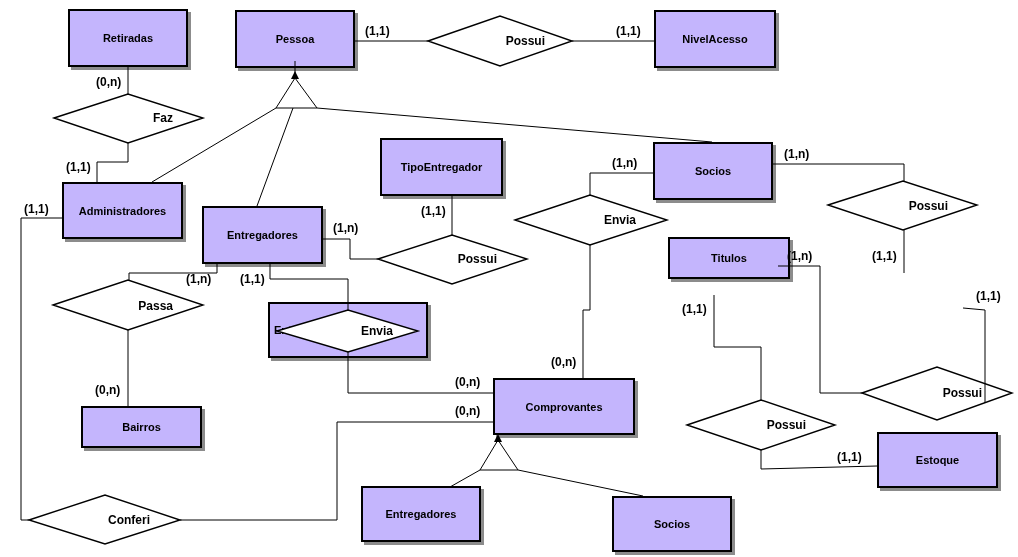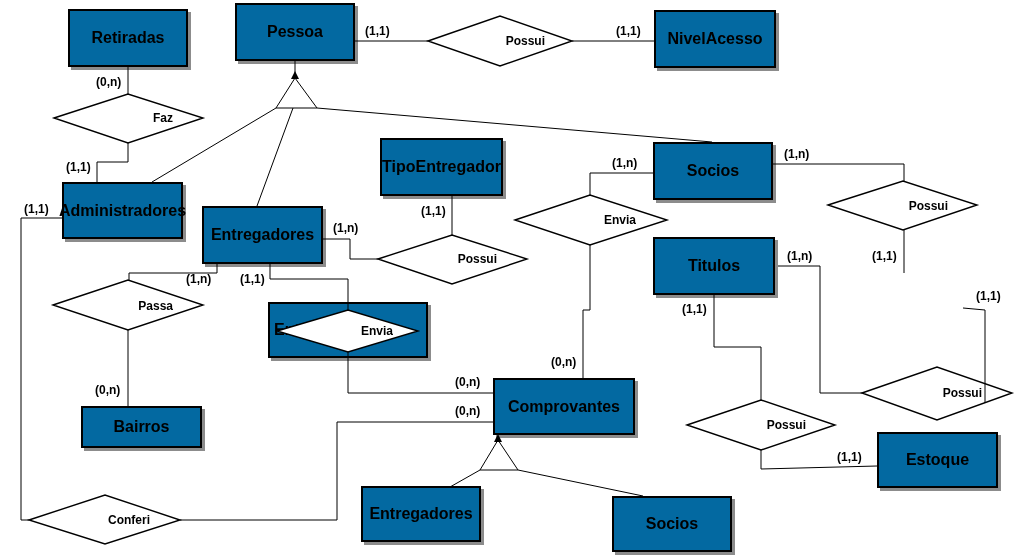--- a/index.html
+++ b/index.html
@@ -1,59 +1,59 @@
 <!DOCTYPE html>
 <html><head>
 <meta charset="utf-8">
 <style>
   html,body{margin:0;padding:0;background:#fff;}
   #canvas{
     position:relative;width:1018px;height:557px;background:#ffffff;overflow:hidden;
     font-family:"Liberation Sans",sans-serif;
   }
   .entity{
-    position:absolute;box-sizing:border-box;background:#0369a1;
+    position:absolute;box-sizing:border-box;background:#c4b5fd;
     border:2px solid #000000;box-shadow:3px 3px 0 #8c8c8c;
     display:flex;align-items:center;justify-content:center;
-    font-weight:bold;font-size:16px;color:#000;z-index:1;
+    font-weight:bold;font-size:11px;color:#000;z-index:1;
   }
   .entity.container-box{align-items:center;justify-content:flex-start;padding:16px 4px;}
   #wires{position:absolute;left:0;top:0;z-index:2;}
   .rel-label,.card-label{
     position:absolute;font-weight:bold;font-size:12px;color:#000;z-index:3;white-space:nowrap;
   }
   .rel-label{width:90px;text-align:right;transform:translate(-45px,-7px);}
 </style>
 </head>
 <body>
 
 <div id="canvas">
 
   <div class="entity" style="left:68px;top:9px;width:120px;height:58px">
       <span>Retiradas</span>
     </div>
-  <div class="entity" style="left:235px;top:3px;width:120px;height:58px">
+  <div class="entity" style="left:235px;top:10px;width:120px;height:58px">
       <span>Pessoa</span>
     </div>
   <div class="entity" style="left:654px;top:10px;width:122px;height:58px">
       <span>NivelAcesso</span>
     </div>
   <div class="entity" style="left:380px;top:138px;width:123px;height:58px">
       <span>TipoEntregador</span>
     </div>
   <div class="entity" style="left:653px;top:142px;width:120px;height:58px">
       <span>Socios</span>
     </div>
   <div class="entity" style="left:62px;top:182px;width:121px;height:57px">
       <span>Administradores</span>
     </div>
   <div class="entity" style="left:202px;top:206px;width:121px;height:58px">
       <span>Entregadores</span>
     </div>
-  <div class="entity" style="left:653px;top:237px;width:122px;height:58px">
+  <div class="entity" style="left:668px;top:237px;width:122px;height:42px">
       <span>Titulos</span>
     </div>
   <div class="entity container-box" style="left:268px;top:302px;width:160px;height:56px">
       <span>Entregas</span>
     </div>
   <div class="entity" style="left:81px;top:406px;width:121px;height:42px">
       <span>Bairros</span>
     </div>
   <div class="entity" style="left:493px;top:378px;width:142px;height:57px">
       <span>Comprovantes</span>

